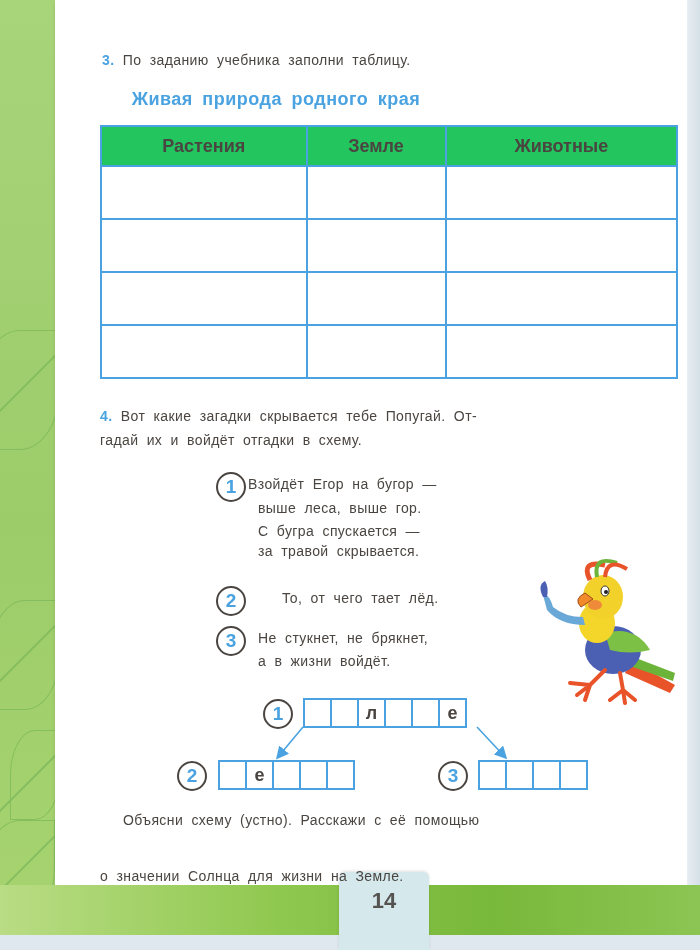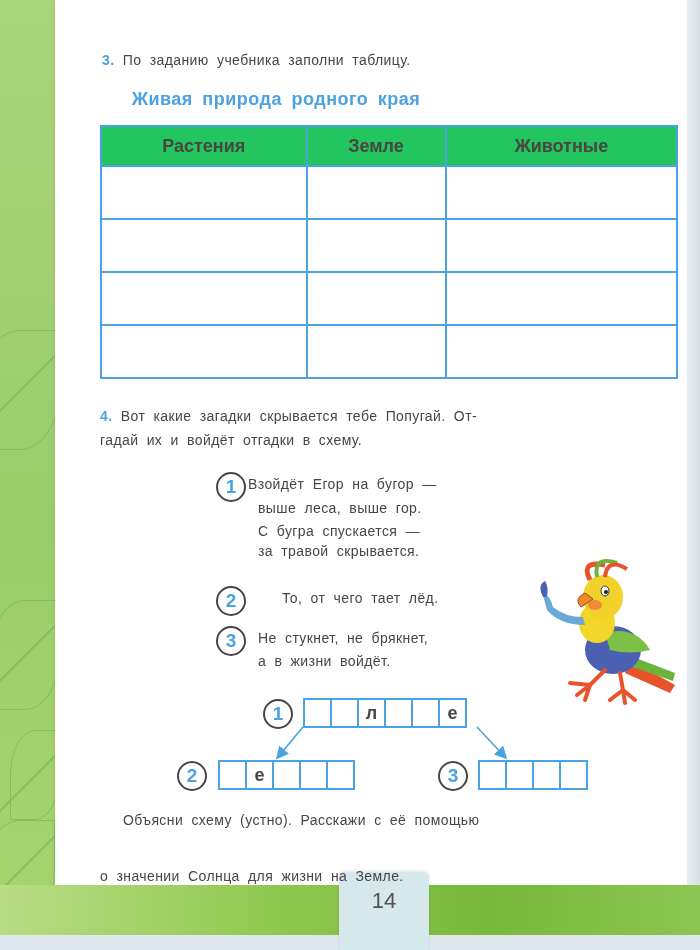--- a/index.html
+++ b/index.html
@@ -57,21 +57,21 @@
     left: 339px; top: 872px;
     width: 90px; height: 78px;
     background: #d5e8ec;
     border-radius: 6px 6px 0 0;
     box-shadow: 0 -1px 3px rgba(0,0,0,0.12);
     text-align: center;
   }
   .page-num {
     display: block;
     margin-top: 16px;
-    font-weight: normal;
+    font-weight: bold;
     font-size: 22px;
     color: #55534f;
   }
 
   .task-num {
     color: #4aa3e0;
     font-weight: bold;
   }
   .line {
     position: absolute;

